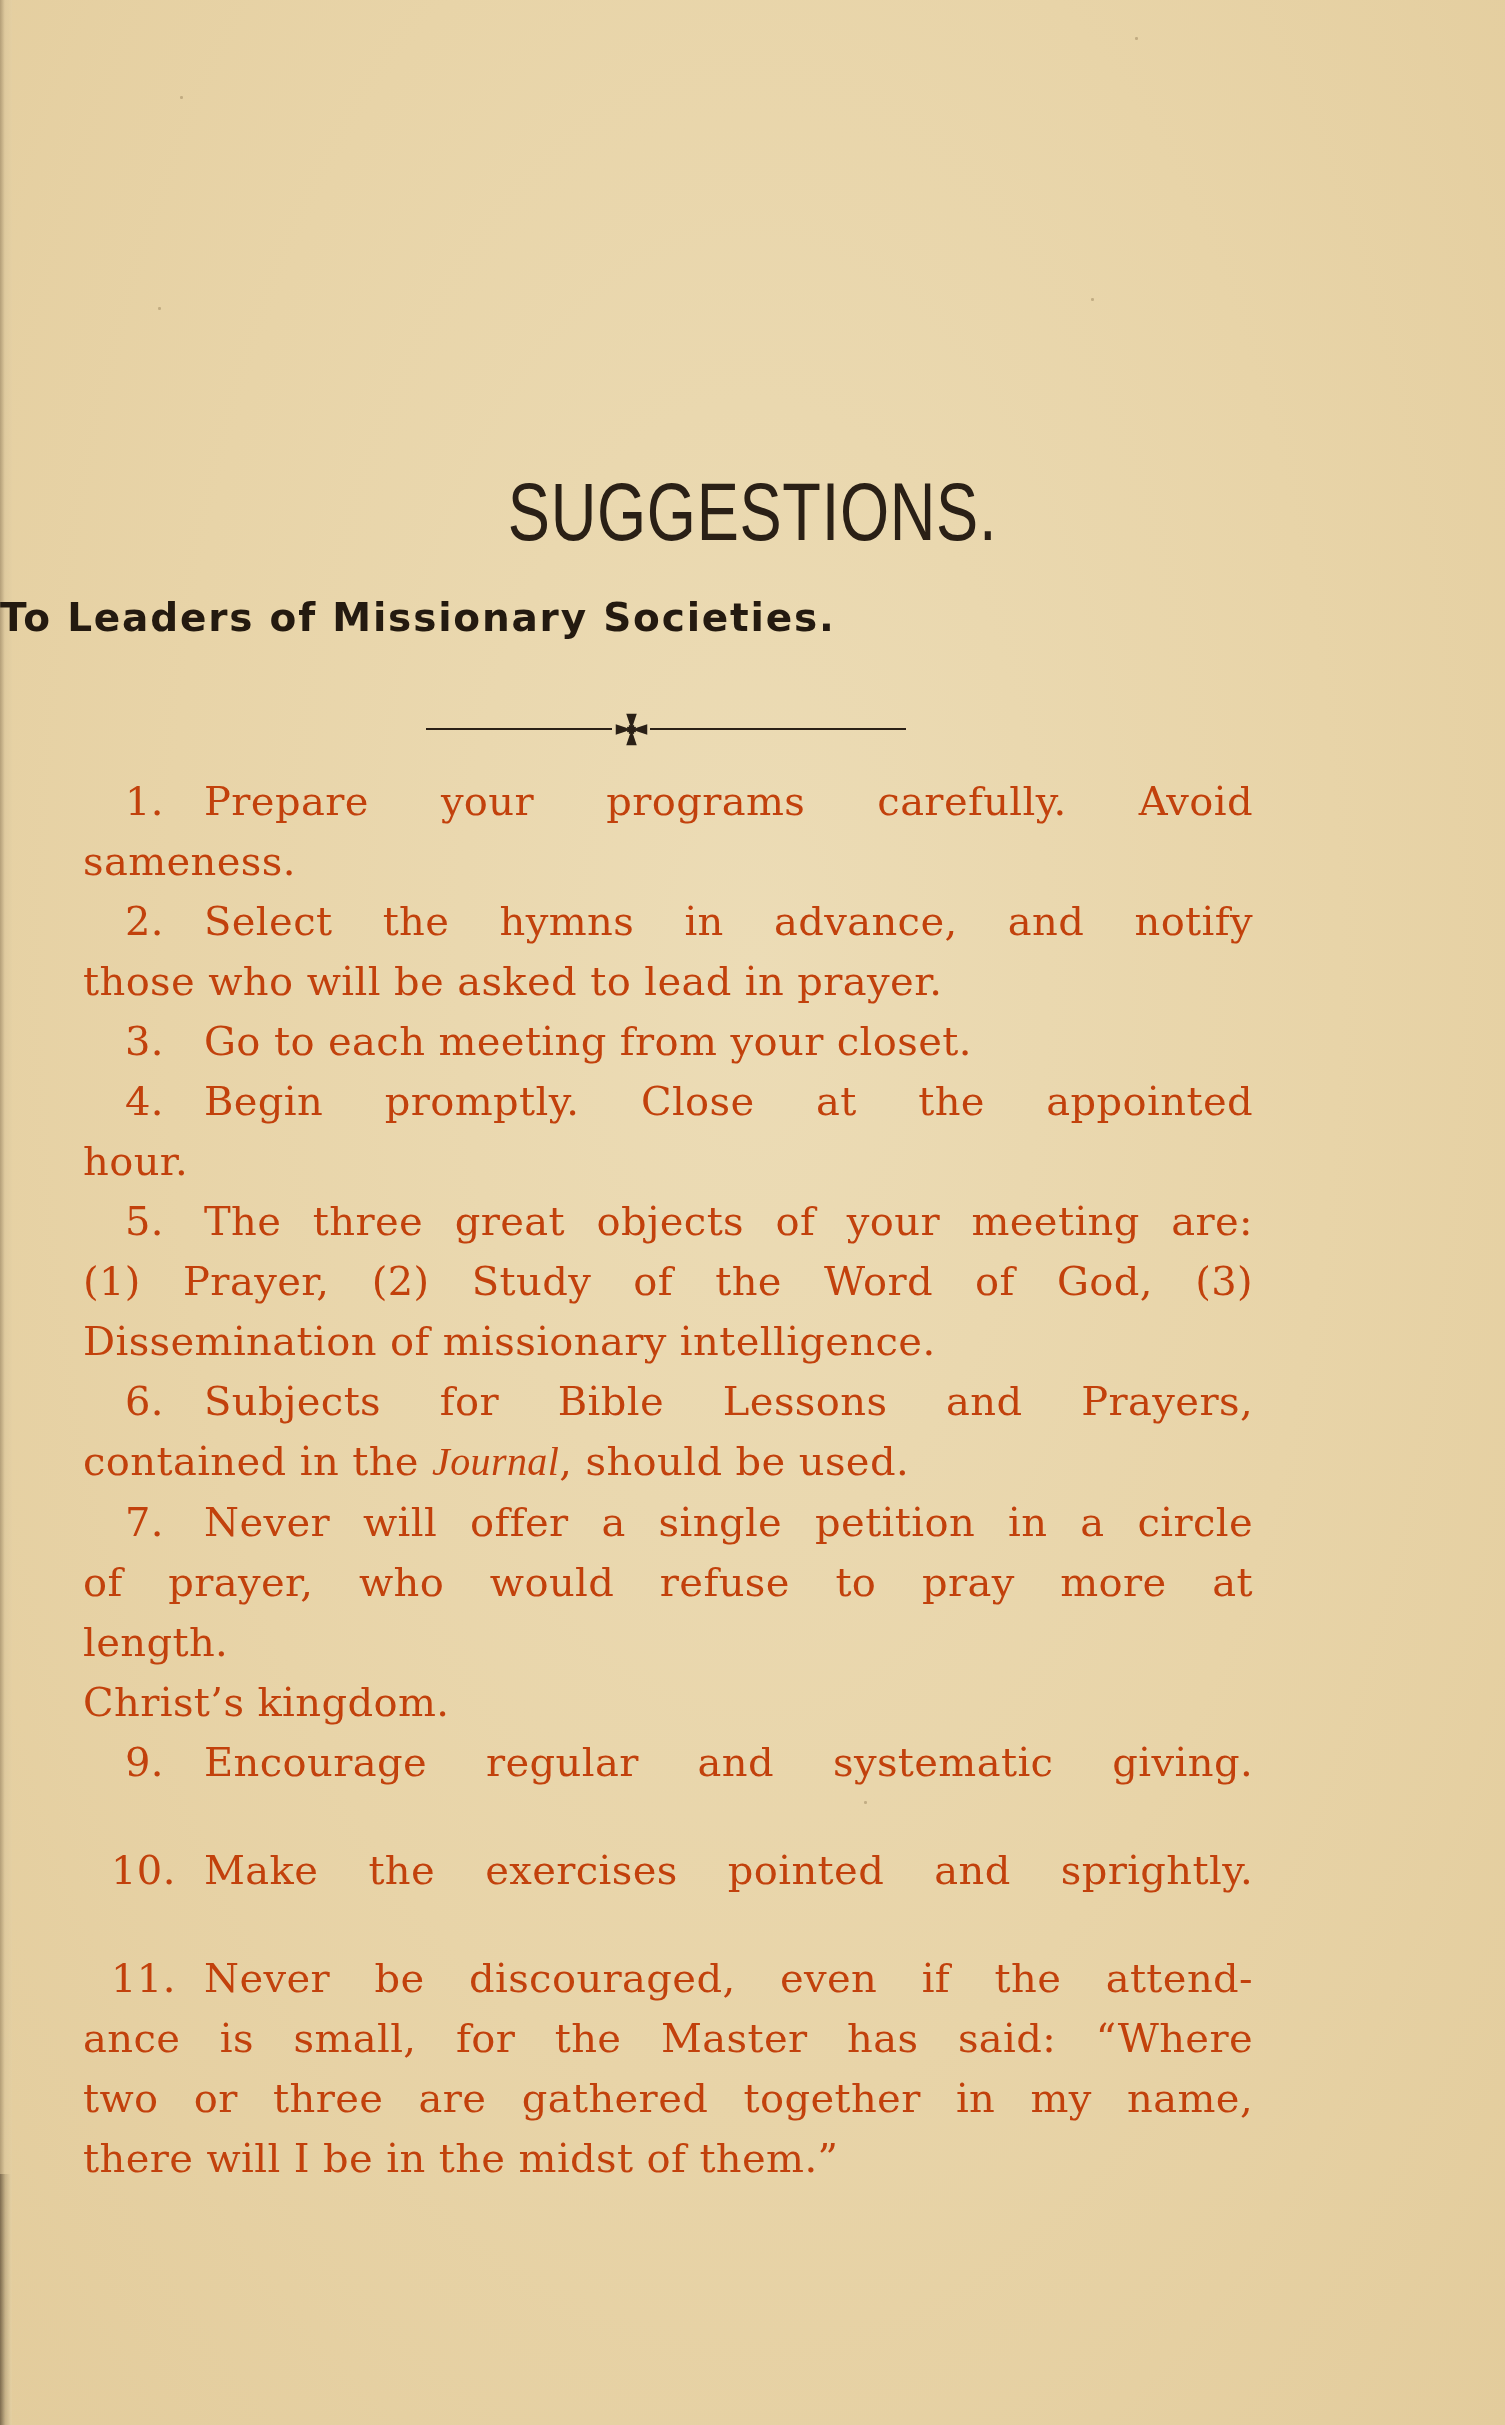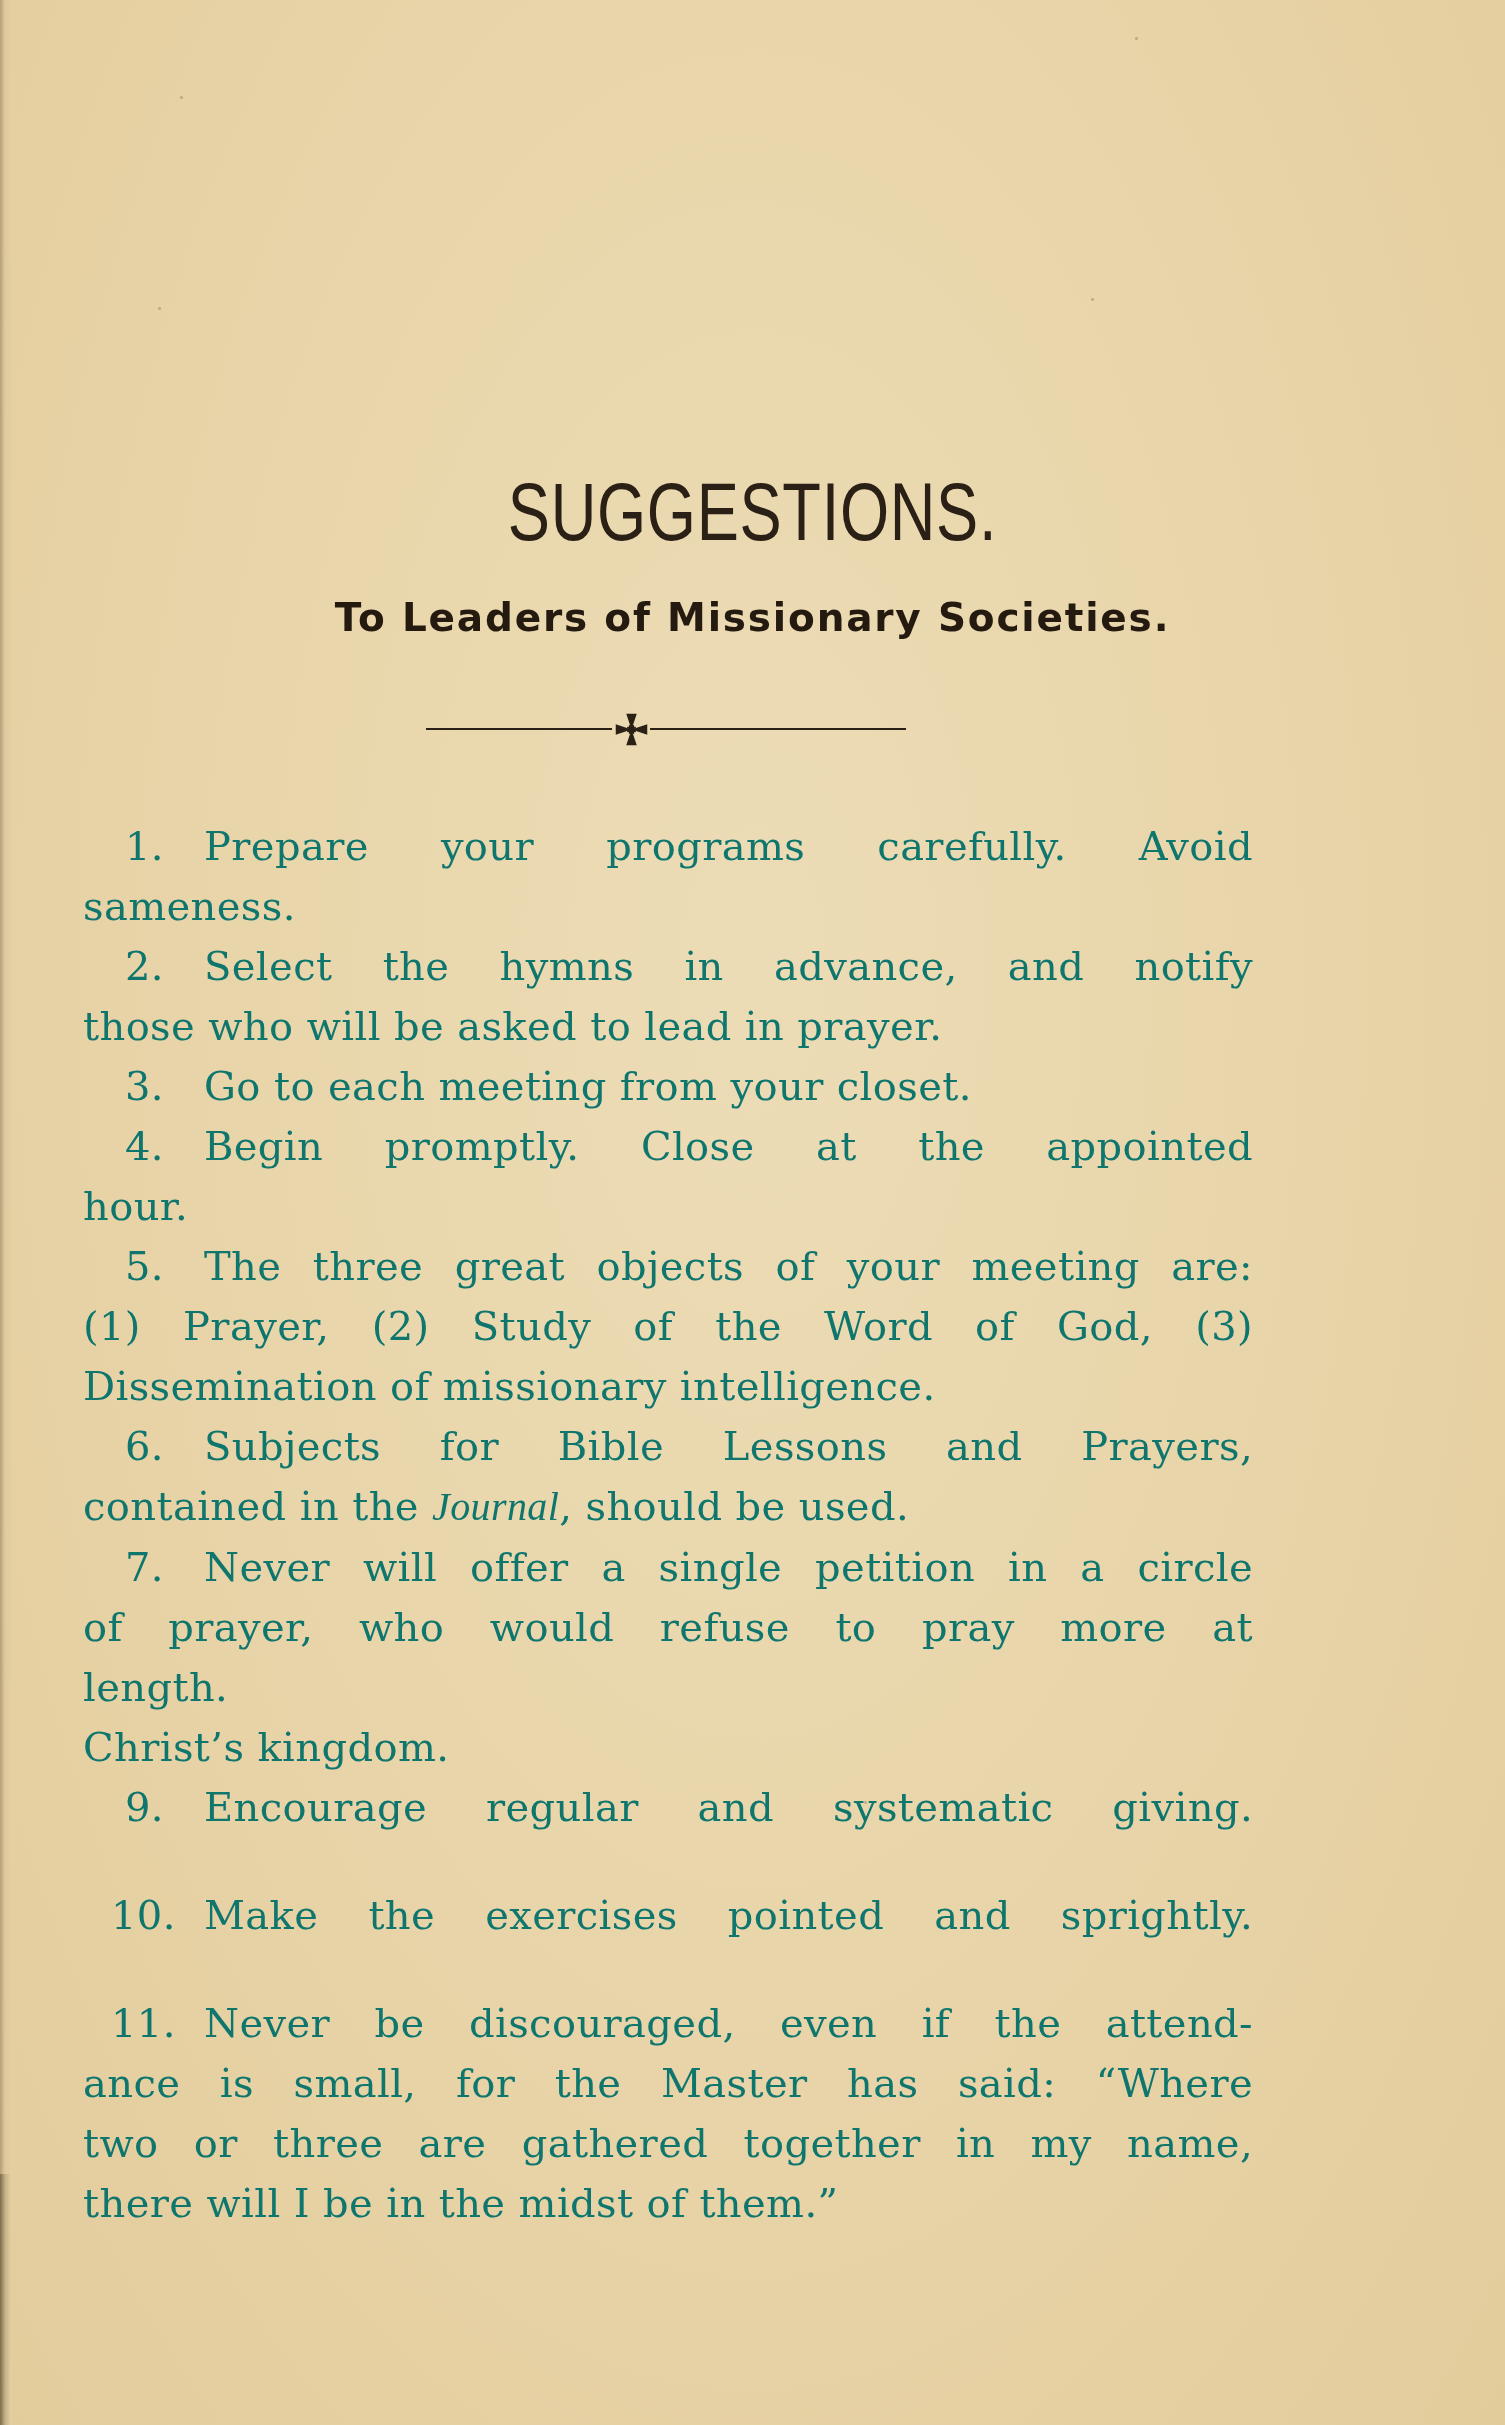--- a/index.html
+++ b/index.html
@@ -49,21 +49,20 @@
     transform: scaleX(0.78);
     transform-origin: 50% 50%;
     margin: 0;
     line-height: 1;
   }
   .subtitle {
     position: absolute;
     left: 0;
     width: 1505px;
     top: 598px;
-    text-align: center;
     font-family: "DejaVu Sans", sans-serif;
     font-weight: bold;
     font-size: 39px;
     letter-spacing: 1.8px;
     color: #241a10;
     margin: 0;
     line-height: 1;
   }
   .divider {
     position: absolute;
@@ -83,26 +82,26 @@
   .cross {
     position: absolute;
     left: 188px;
     top: 1.8px;
     width: 35px;
     height: 35px;
   }
   .body {
     position: absolute;
     left: 83px;
-    top: 816px;
+    top: 771px;
     width: 1170px;
     font-family: "DejaVu Serif", "Liberation Serif", serif;
     font-size: 40px;
     line-height: 60px;
-    color: #0f766e;
+    color: #c2410c;
     letter-spacing: 0.4px;
   }
   .item {
     text-align: justify;
     text-align-last: left;
     margin: 0;
   }
   .item .num {
     display: inline-block;
     min-width: 121px;

